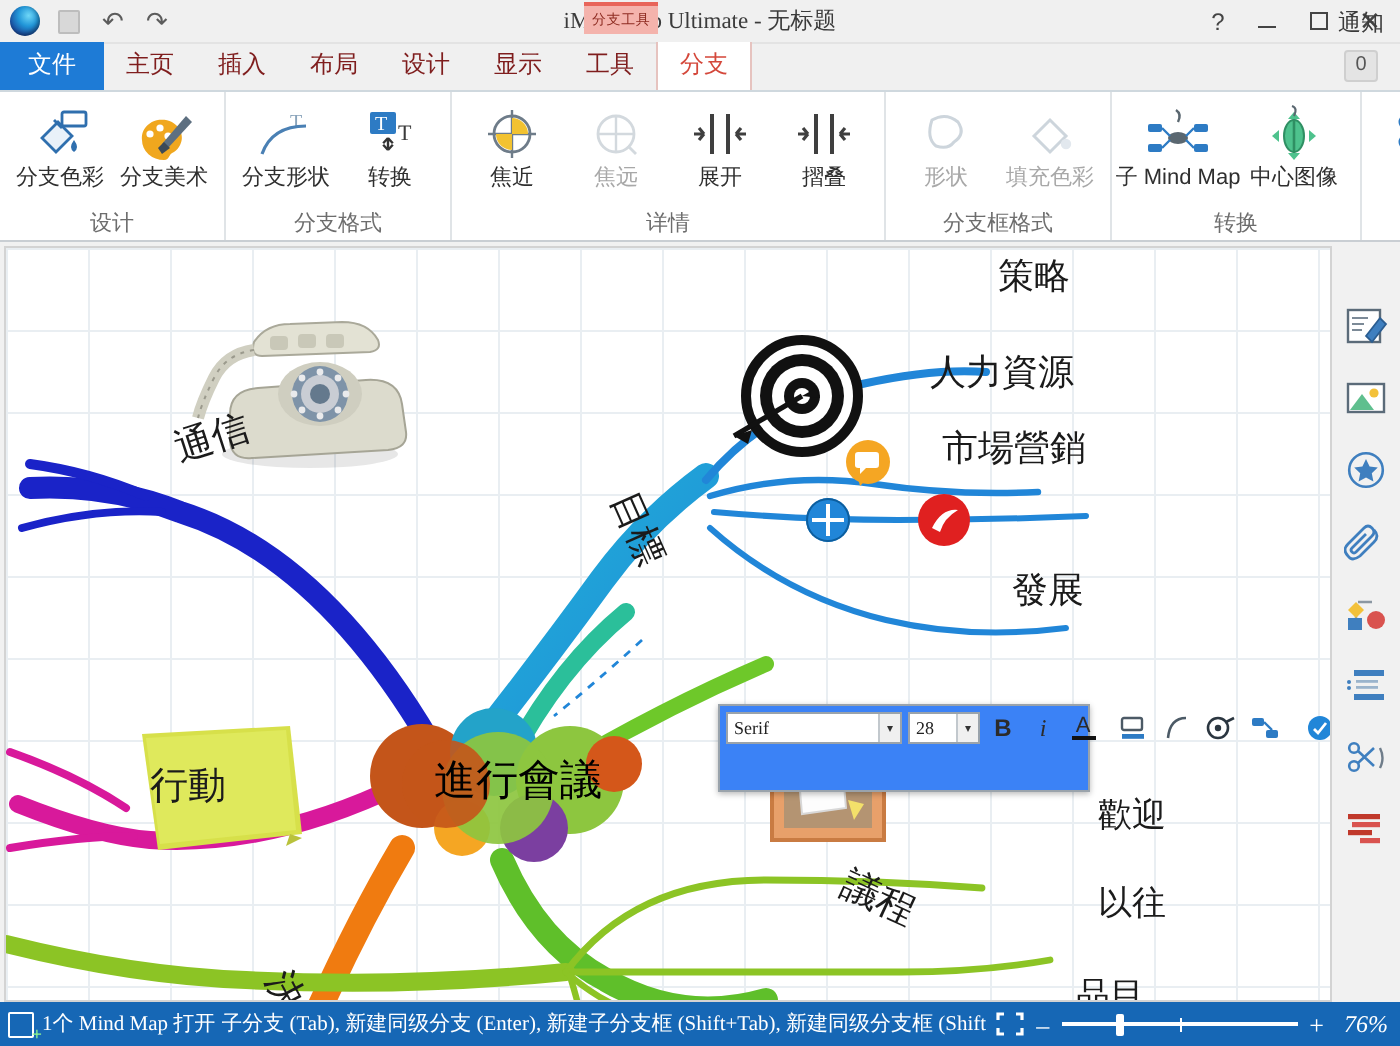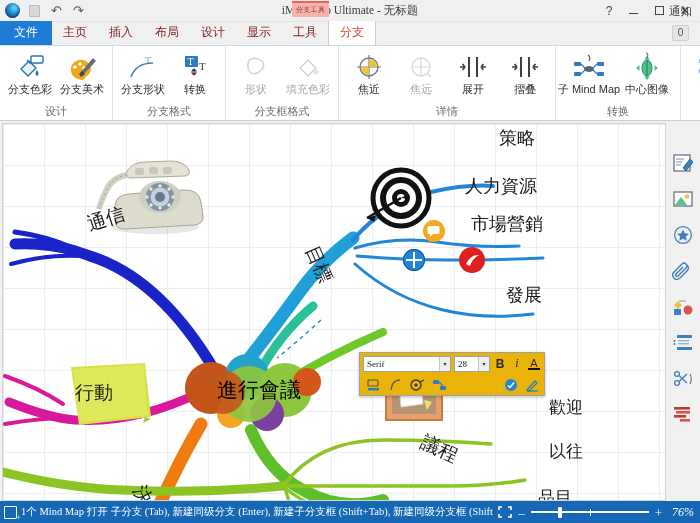--- a/index.html
+++ b/index.html
@@ -171,25 +171,25 @@
   }
   .sb-ico {
     width: 26px; height: 24px;
     display: flex; align-items: center; justify-content: center;
   }
 
   
   .fmt-bar {
     position: absolute; left: 356px; top: 228px;
     width: 186px; height: 44px;
-    background: #eab308;
+    background: #3b82f6;
     border: 1px solid #9aa3ab;
     box-shadow: 0 1px 3px rgba(0,0,0,.28);
     z-index: 40;
-    display: flex; flex-direction: column;
+    display: flex; flex-direction: row;
   }
   .fmt-row {
     display: flex; align-items: center;
     height: 22px; padding: 0 3px; gap: 3px;
   }
   .fmt-combo {
     display: flex; align-items: center;
     height: 16px; background: #fff;
     border: 1px solid #9aa3ab;
   }
@@ -370,43 +370,20 @@
             </svg>
           </div>
           <div class="rbtn-lbl">转换</div>
         </div>
       </div>
       <div class="rgroup-title">分支格式</div>
     </div>
 
     <div class="rgroup">
       <div class="rgroup-items">
-        <div class="rbtn disabled">
-          <div class="rbtn-ico">
-            <svg width="34" height="30" viewBox="0 0 34 30">
-              <path d="M10 8 q7 -4 13 1 q4 6 -2 10 q-3 4 -9 2 q-5 -4 -2 -13 z" fill="none" stroke="#cdd5dc" stroke-width="1.5"></path>
-            </svg>
-          </div>
-          <div class="rbtn-lbl">形状</div>
-        </div>
-        <div class="rbtn disabled">
-          <div class="rbtn-ico">
-            <svg width="34" height="30" viewBox="0 0 34 30">
-              <path d="M9 16 L17 8 L25 16 L17 24 Z" fill="none" stroke="#cdd5dc" stroke-width="1.5"></path>
-              <circle cx="25" cy="20" r="2.6" fill="#e2e8ee"></circle>
-            </svg>
-          </div>
-          <div class="rbtn-lbl">填充色彩</div>
-        </div>
-      </div>
-      <div class="rgroup-title">分支框格式</div>
-    </div>
-
-    <div class="rgroup">
-      <div class="rgroup-items">
         <div class="rbtn">
           <div class="rbtn-ico">
             <svg width="34" height="30" viewBox="0 0 34 30">
               <circle cx="17" cy="15" r="9" fill="none" stroke="#6e7c89" stroke-width="1.4"></circle>
               <path d="M17 3 L17 27 M5 15 L29 15" stroke="#6e7c89" stroke-width="1.2"></path>
               <path d="M17 7 a8 8 0 0 1 8 8 L17 15 Z" fill="#f2c230"></path>
               <path d="M17 23 a8 8 0 0 1 -8 -8 L17 15 Z" fill="#f2c230"></path>
             </svg>
           </div>
           <div class="rbtn-lbl">焦近</div>
@@ -436,20 +413,43 @@
             <svg width="34" height="30" viewBox="0 0 34 30">
               <path d="M13 5 L13 25 M21 5 L21 25" stroke="#3f3f3f" stroke-width="2"></path>
               <path d="M4 15 L9 15 M9 15 L6.5 12 M9 15 L6.5 18" stroke="#3f3f3f" stroke-width="1.6" fill="none"></path>
               <path d="M30 15 L25 15 M25 15 L27.5 12 M25 15 L27.5 18" stroke="#3f3f3f" stroke-width="1.6" fill="none"></path>
             </svg>
           </div>
           <div class="rbtn-lbl">摺叠</div>
         </div>
       </div>
       <div class="rgroup-title">详情</div>
+    </div>
+
+    <div class="rgroup">
+      <div class="rgroup-items">
+        <div class="rbtn disabled">
+          <div class="rbtn-ico">
+            <svg width="34" height="30" viewBox="0 0 34 30">
+              <path d="M10 8 q7 -4 13 1 q4 6 -2 10 q-3 4 -9 2 q-5 -4 -2 -13 z" fill="none" stroke="#cdd5dc" stroke-width="1.5"></path>
+            </svg>
+          </div>
+          <div class="rbtn-lbl">形状</div>
+        </div>
+        <div class="rbtn disabled">
+          <div class="rbtn-ico">
+            <svg width="34" height="30" viewBox="0 0 34 30">
+              <path d="M9 16 L17 8 L25 16 L17 24 Z" fill="none" stroke="#cdd5dc" stroke-width="1.5"></path>
+              <circle cx="25" cy="20" r="2.6" fill="#e2e8ee"></circle>
+            </svg>
+          </div>
+          <div class="rbtn-lbl">填充色彩</div>
+        </div>
+      </div>
+      <div class="rgroup-title">分支框格式</div>
     </div>
 
     <div class="rgroup">
       <div class="rgroup-items">
         <div class="rbtn wide">
           <div class="rbtn-ico">
             <svg width="40" height="30" viewBox="0 0 40 30">
               <ellipse cx="20" cy="17" rx="5" ry="3" fill="#5a6770"></ellipse>
               <rect x="5" y="10" width="7" height="4" rx="1" fill="#2d7bc4"></rect>
               <rect x="28" y="10" width="7" height="4" rx="1" fill="#2d7bc4"></rect>

